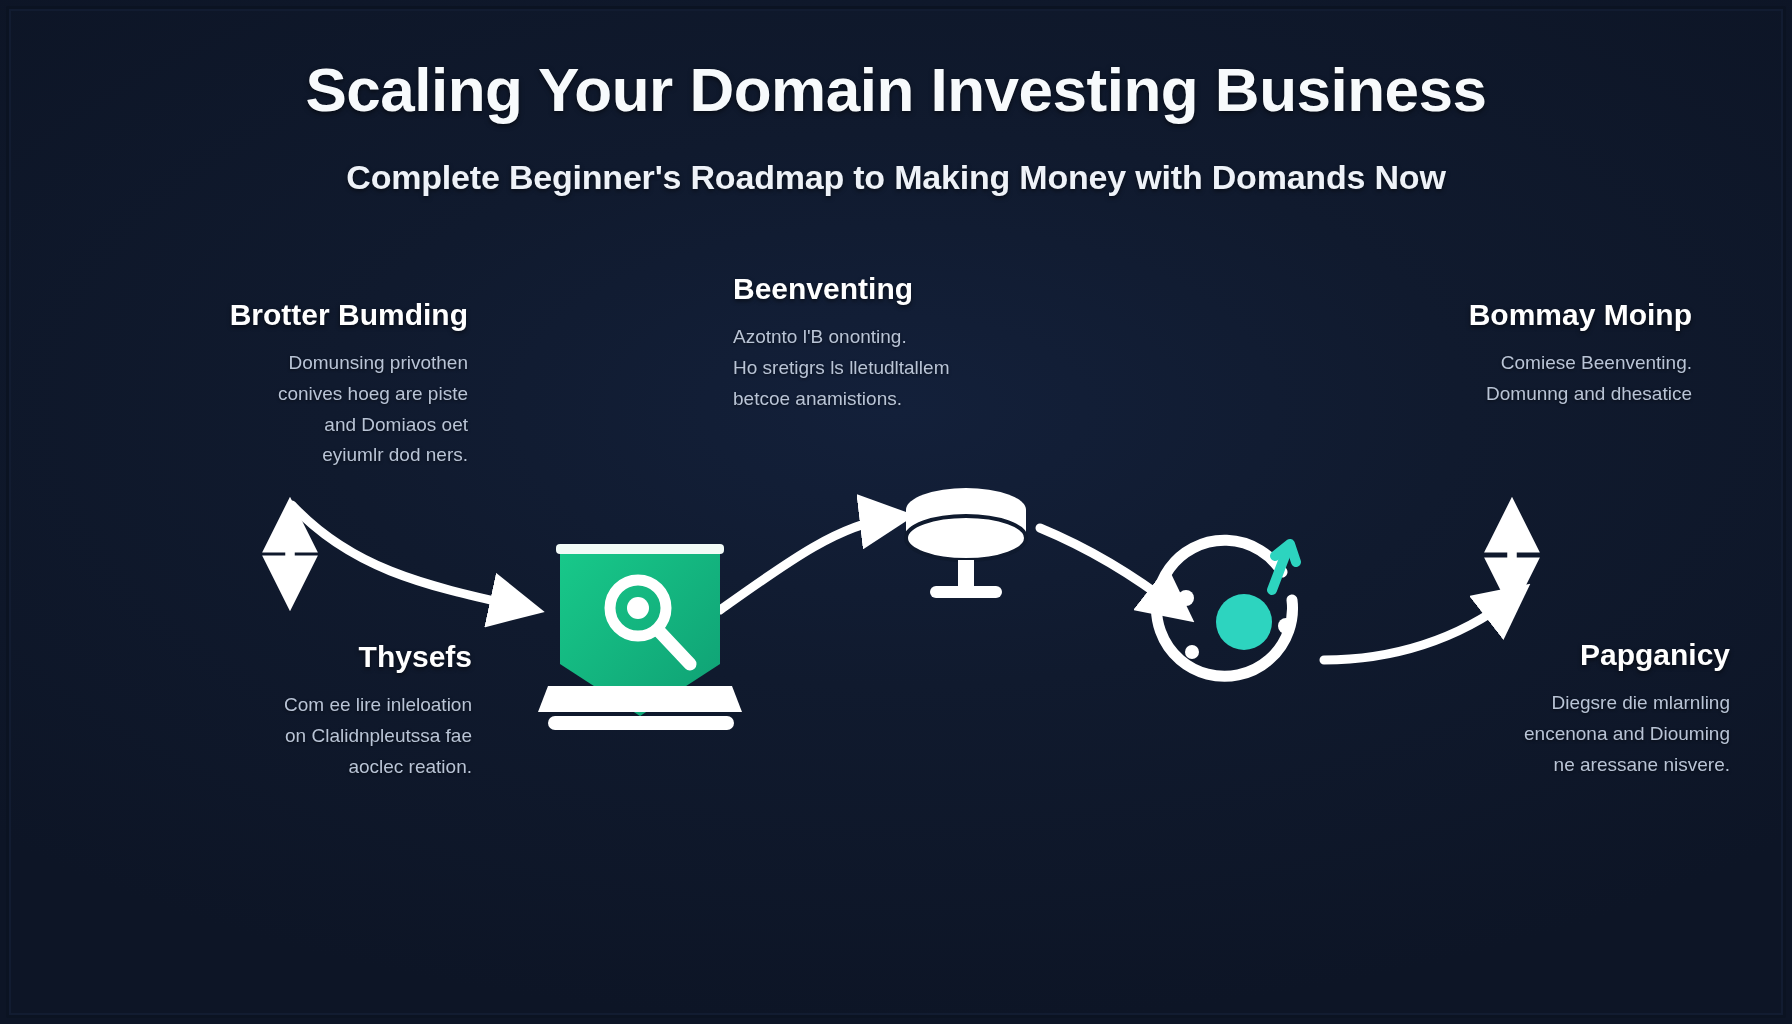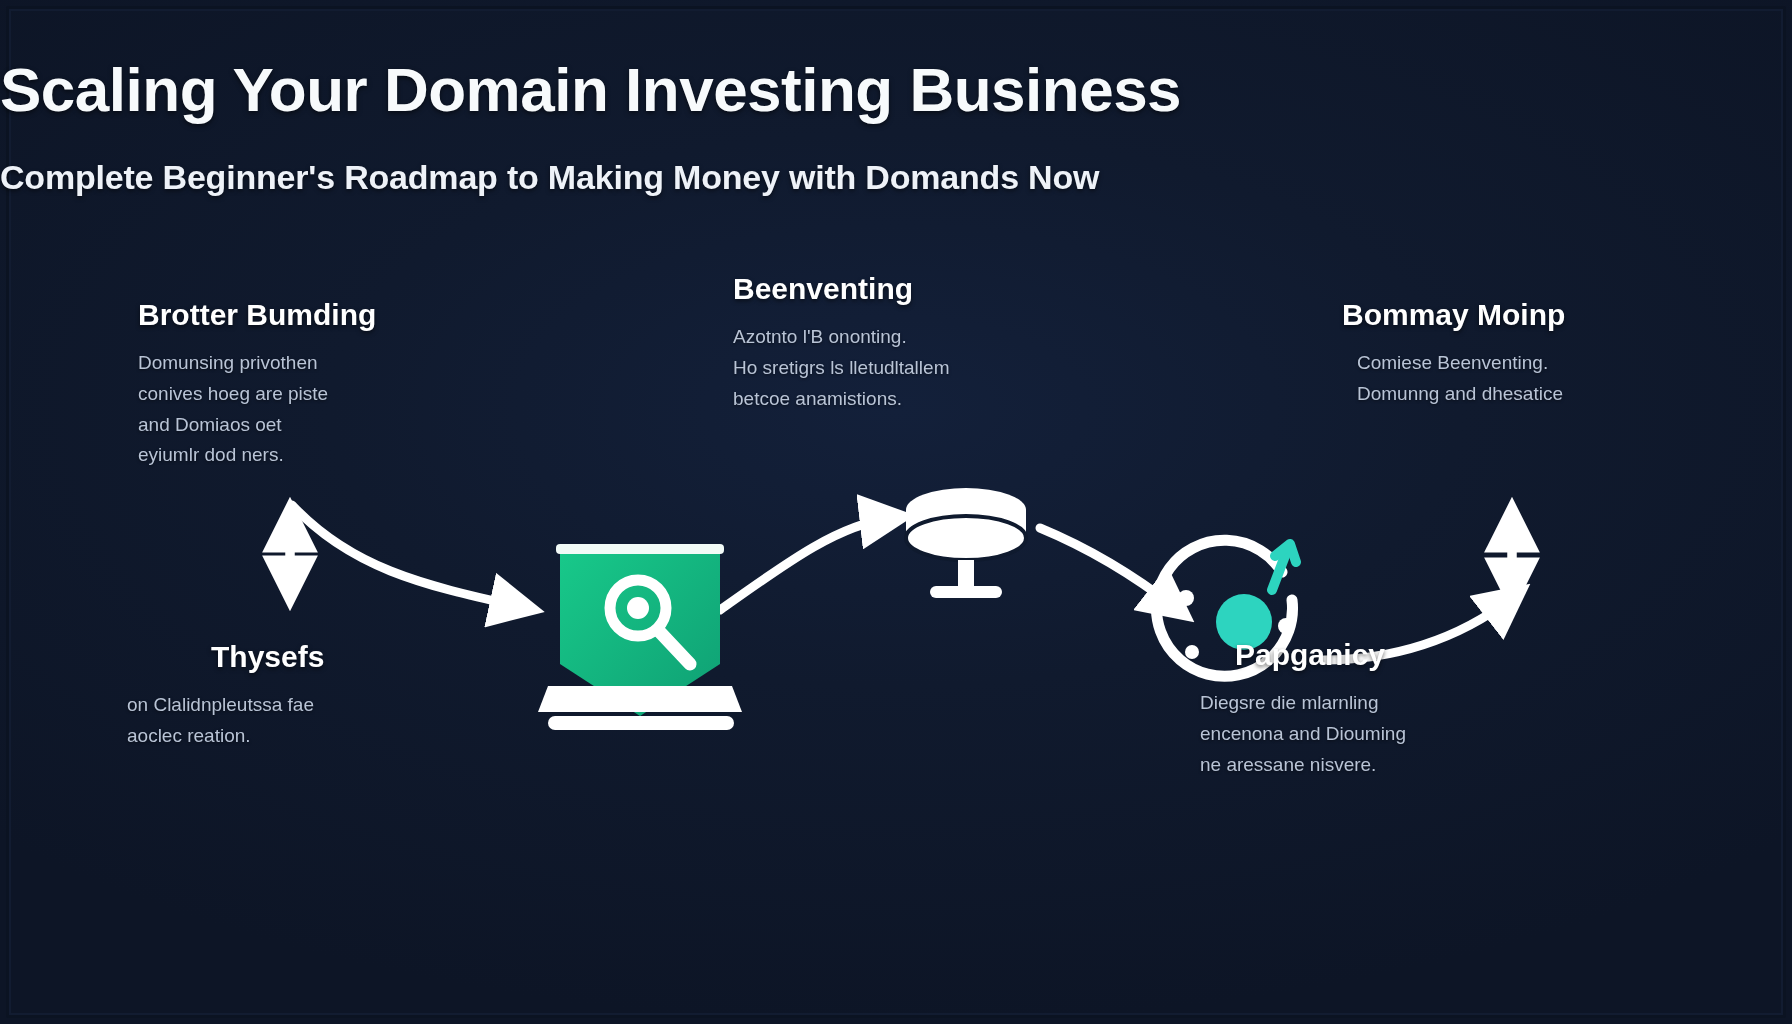--- a/index.html
+++ b/index.html
@@ -17,35 +17,35 @@
   }
   
   #frame {
     position:absolute; inset:6px;
     border:3px solid #0b1322;
     border-radius:2px;
     box-shadow: inset 0 0 0 2px #121c31;
     pointer-events:none;
   }
 
-  .hdr { position:absolute; left:0; width:1792px; }
+  .hdr { position:absolute; left:0; width:1792px; text-align:center; }
   #title {
     top:54px;
     font-size:62px; font-weight:700; letter-spacing:-0.5px;
     color:#f7fafc;
     text-shadow:0 2px 5px rgba(0,0,0,.55);
   }
   #subtitle {
     top:158px;
     font-size:34px; font-weight:700; letter-spacing:-0.2px;
     color:#eef2f8;
     text-shadow:0 2px 4px rgba(0,0,0,.5);
   }
 
-  .col { position:absolute; }
+  .col { position:absolute;text-align:right; }
   .node-title {
     font-size:30px; font-weight:700; color:#ffffff;
     text-shadow:0 2px 4px rgba(0,0,0,.55);
     margin-bottom:16px; white-space:nowrap;
   }
   .node-body {
     font-size:19px; line-height:1.62; font-weight:400;
     color:#b9c4d6;
     text-shadow:0 1px 3px rgba(0,0,0,.5);
   }
@@ -172,20 +172,21 @@
     <div class="node-title">Bommay Moinp</div>
     <div class="node-body">
       <div>Comiese Beenventing.</div>
       <div>Domunng and dhesatice</div>
     </div>
   </div>
 
   <div class="col" id="col-bl">
     <div class="node-title">Thysefs</div>
     <div class="node-body">
+      <div>Com ee lire inleloation</div>
       <div>on Clalidnpleutssa fae</div>
       <div>aoclec reation.</div>
     </div>
   </div>
 
   <div class="col" id="col-br">
     <div class="node-title">Papganicy</div>
     <div class="node-body">
       <div>Diegsre die mlarnling</div>
       <div>encenona and Diouming</div>

